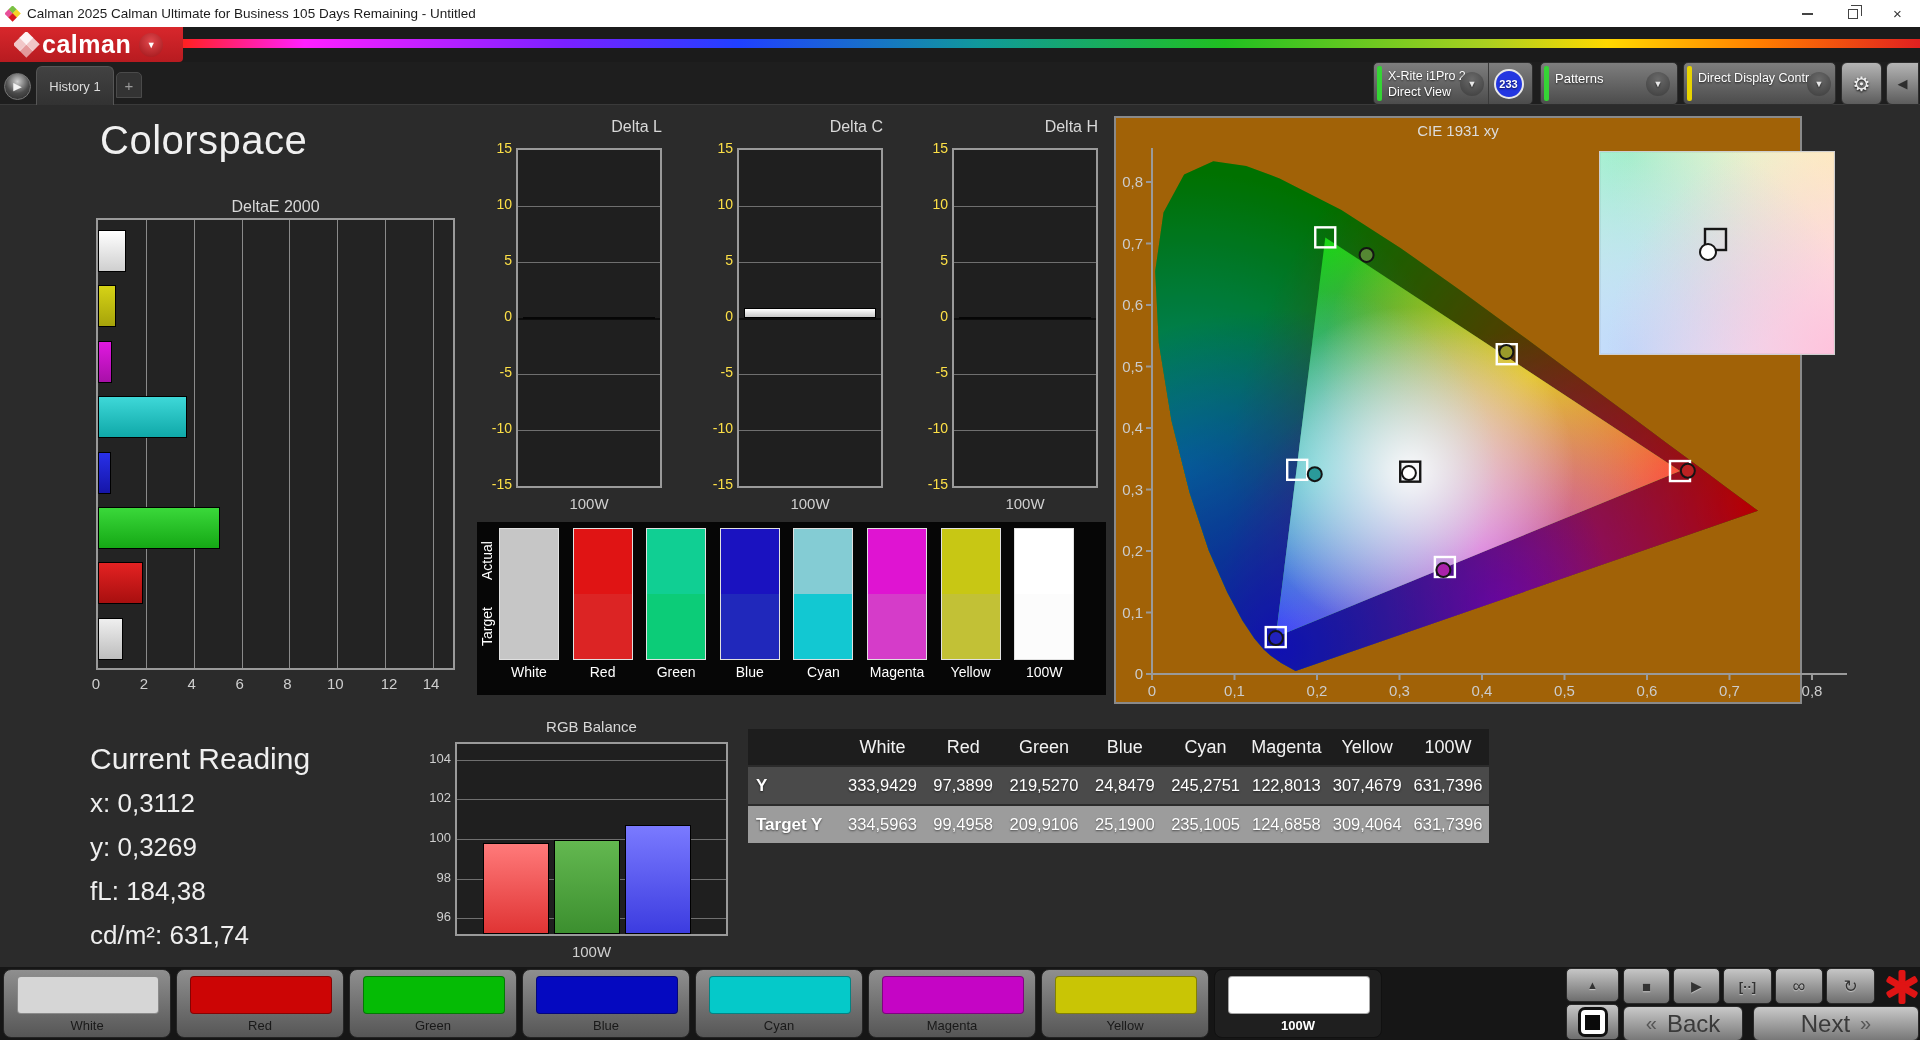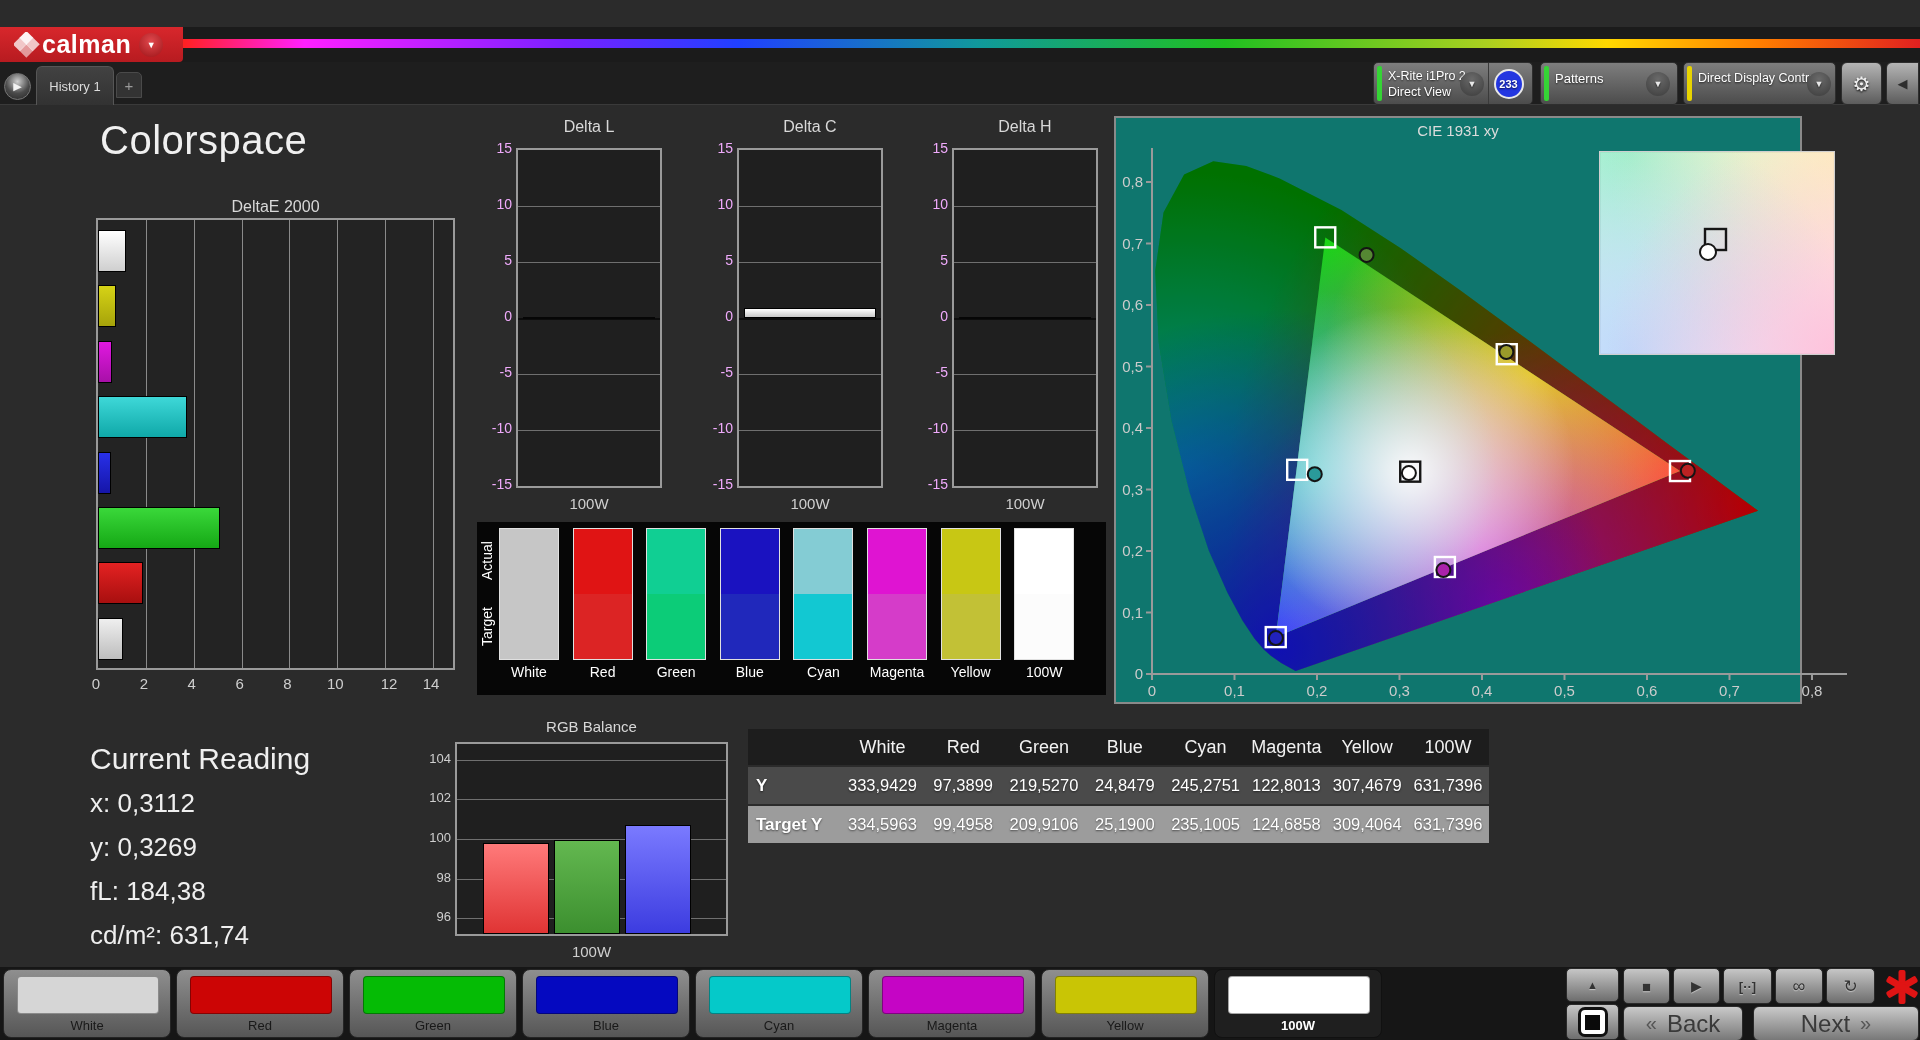--- a/index.html
+++ b/index.html
@@ -47,39 +47,39 @@
 .chtitle{position:absolute;color:#d8d8d8;font-size:16px;text-align:center}
 #deltae-title{left:96px;top:93px;width:359px}
 #deltae-plot{position:absolute;left:96px;top:113px;width:359px;height:452px;background:#232323;border:2px solid #9a9a9a}
 .vgrid{position:absolute;top:0;bottom:0;width:1px;background:#8a8a8a}
 .debar{position:absolute;left:0;height:42px;border:1px solid #000}
 #deltae-xlabels{position:absolute;left:96px;top:570px;width:380px;height:20px}
 .dexlab{position:absolute;transform:translateX(-50%);color:#cfcfcf;font-size:15px}
 
 
 .dchart{position:absolute;top:0;width:146px}
-.dtitle{position:absolute;top:13px;left:0;width:146px;text-align:center;color:#d8d8d8;font-size:16px}
+.dtitle{position:absolute;top:13px;left:0;width:146px;text-align:right;color:#d8d8d8;font-size:16px}
 .dplot{position:absolute;left:0;top:43px;width:146px;height:340px;background:#1f1f1f;border:2px solid #9a9a9a}
 .dylabels{position:absolute;left:-38px;top:43px;width:34px;height:340px}
-.dytick{position:absolute;right:0;color:#f0abfc;font-size:14px;width:34px;text-align:right}
+.dytick{position:absolute;right:0;color:#fde047;font-size:14px;width:34px;text-align:right}
 .hgrid{position:absolute;left:0;right:0;height:1px;background:#6f6f6f}
 .hgrid.zero{background:#0c0c0c;height:2px}
 .dcbar{position:absolute;left:5px;right:5px;background:linear-gradient(180deg,#ffffff,#c8c8c8);border:1px solid #000}
 .dzero{position:absolute;left:5px;right:5px;height:2px;background:#060606}
 .dxlabel{position:absolute;top:390px;left:0;width:146px;text-align:center;color:#cfcfcf;font-size:15px}
 
 
 .swpanel{position:absolute;left:477px;top:417px;width:629px;height:173px;background:#060606}
 .swrot{position:absolute;left:2px;width:18px;color:#fff;font-size:14px;writing-mode:vertical-rl;transform:rotate(180deg);text-align:center}
 .swcol{position:absolute;top:6px;width:60px;height:132px;border:1px solid #e0e0e0}
 .swhalf{position:absolute;left:0;width:100%;height:50%}
 .swlab{position:absolute;top:142px;width:84px;text-align:center;color:#fff;font-size:14px}
 
 
-.ciepanel{position:absolute;left:1114px;top:11px;width:688px;height:588px;background:#0f766e;border:2px solid #8a8a8a}
+.ciepanel{position:absolute;left:1114px;top:11px;width:688px;height:588px;background:#a16207;border:2px solid #8a8a8a}
 .cietitle{position:absolute;left:0;top:4px;width:100%;text-align:center;color:#dcdcdc;font-size:15px}
 .gamutbox{position:absolute;left:456px;top:518px;width:278px;height:38px;background:#1a1a1a;display:flex;align-items:center;justify-content:center;gap:12px;color:#fff;font-size:21px}
 
 
 .reading-title{position:absolute;left:90px;top:637px;font-size:30px;color:#efefef}
 .reading-line{position:absolute;left:90px;font-size:26px;color:#efefef}
 
 
 #rgb-title{left:455px;top:613px;width:273px;font-size:15px}
 #rgb-plot{position:absolute;left:455px;top:637px;width:273px;height:194px;background:#1f1f1f;border:2px solid #9a9a9a}
@@ -112,20 +112,38 @@
 .stopframe{width:30px;height:30px;border:3px solid #111;border-radius:7px;background:#fff;display:flex;align-items:center;justify-content:center}
 .stopframe .inner{width:15px;height:15px;background:#0a0a0a}
 .asterisk{position:absolute;left:1884px;top:0px;width:36px;height:40px}
 .asterisk i{position:absolute;left:50%;top:50%;width:7px;height:34px;background:#e01414;border-radius:2px}
 </style>
 </head>
 <body>
 
 <div id="app">
 
+  <div class="titlebar">
+    <svg class="app-icon" width="16" height="16" viewBox="0 0 16 16">
+      <rect x="4.6" y="0.6" width="6" height="6" transform="rotate(45 7.6 3.6)" fill="#7ac143"></rect>
+      <rect x="0.6" y="4.6" width="6" height="6" transform="rotate(45 3.6 7.6)" fill="#e8509a"></rect>
+      <rect x="8.6" y="4.6" width="6" height="6" transform="rotate(45 11.6 7.6)" fill="#f5d327"></rect>
+      <rect x="4.6" y="8.6" width="6" height="6" transform="rotate(45 7.6 11.6)" fill="#d71920"></rect>
+    </svg>
+    <span class="title">Calman 2025 Calman Ultimate for Business 105 Days Remaining  - Untitled</span>
+    <div class="wincontrols">
+      <span class="winbtn">
+          <span class="ic-min"></span>
+        </span>
+      <span class="winbtn">
+          <span class="ic-restore"></span>
+        </span>
+      <span class="winbtn">×</span>
+    </div>
+  </div>
 
   <div class="logorow">
     <div class="logo-badge">
       <svg width="26" height="26" viewBox="0 0 16 16" style="margin-left:14px">
         <rect x="4.6" y="0.6" width="6" height="6" transform="rotate(45 7.6 3.6)" fill="#ffffff" opacity=".95"></rect>
         <rect x="0.6" y="4.6" width="6" height="6" transform="rotate(45 3.6 7.6)" fill="#ffffff" opacity=".75"></rect>
         <rect x="8.6" y="4.6" width="6" height="6" transform="rotate(45 11.6 7.6)" fill="#ffffff" opacity=".75"></rect>
         <rect x="4.6" y="8.6" width="6" height="6" transform="rotate(45 7.6 11.6)" fill="#ffffff" opacity=".55"></rect>
       </svg>
       <span class="brandword">calman</span>

